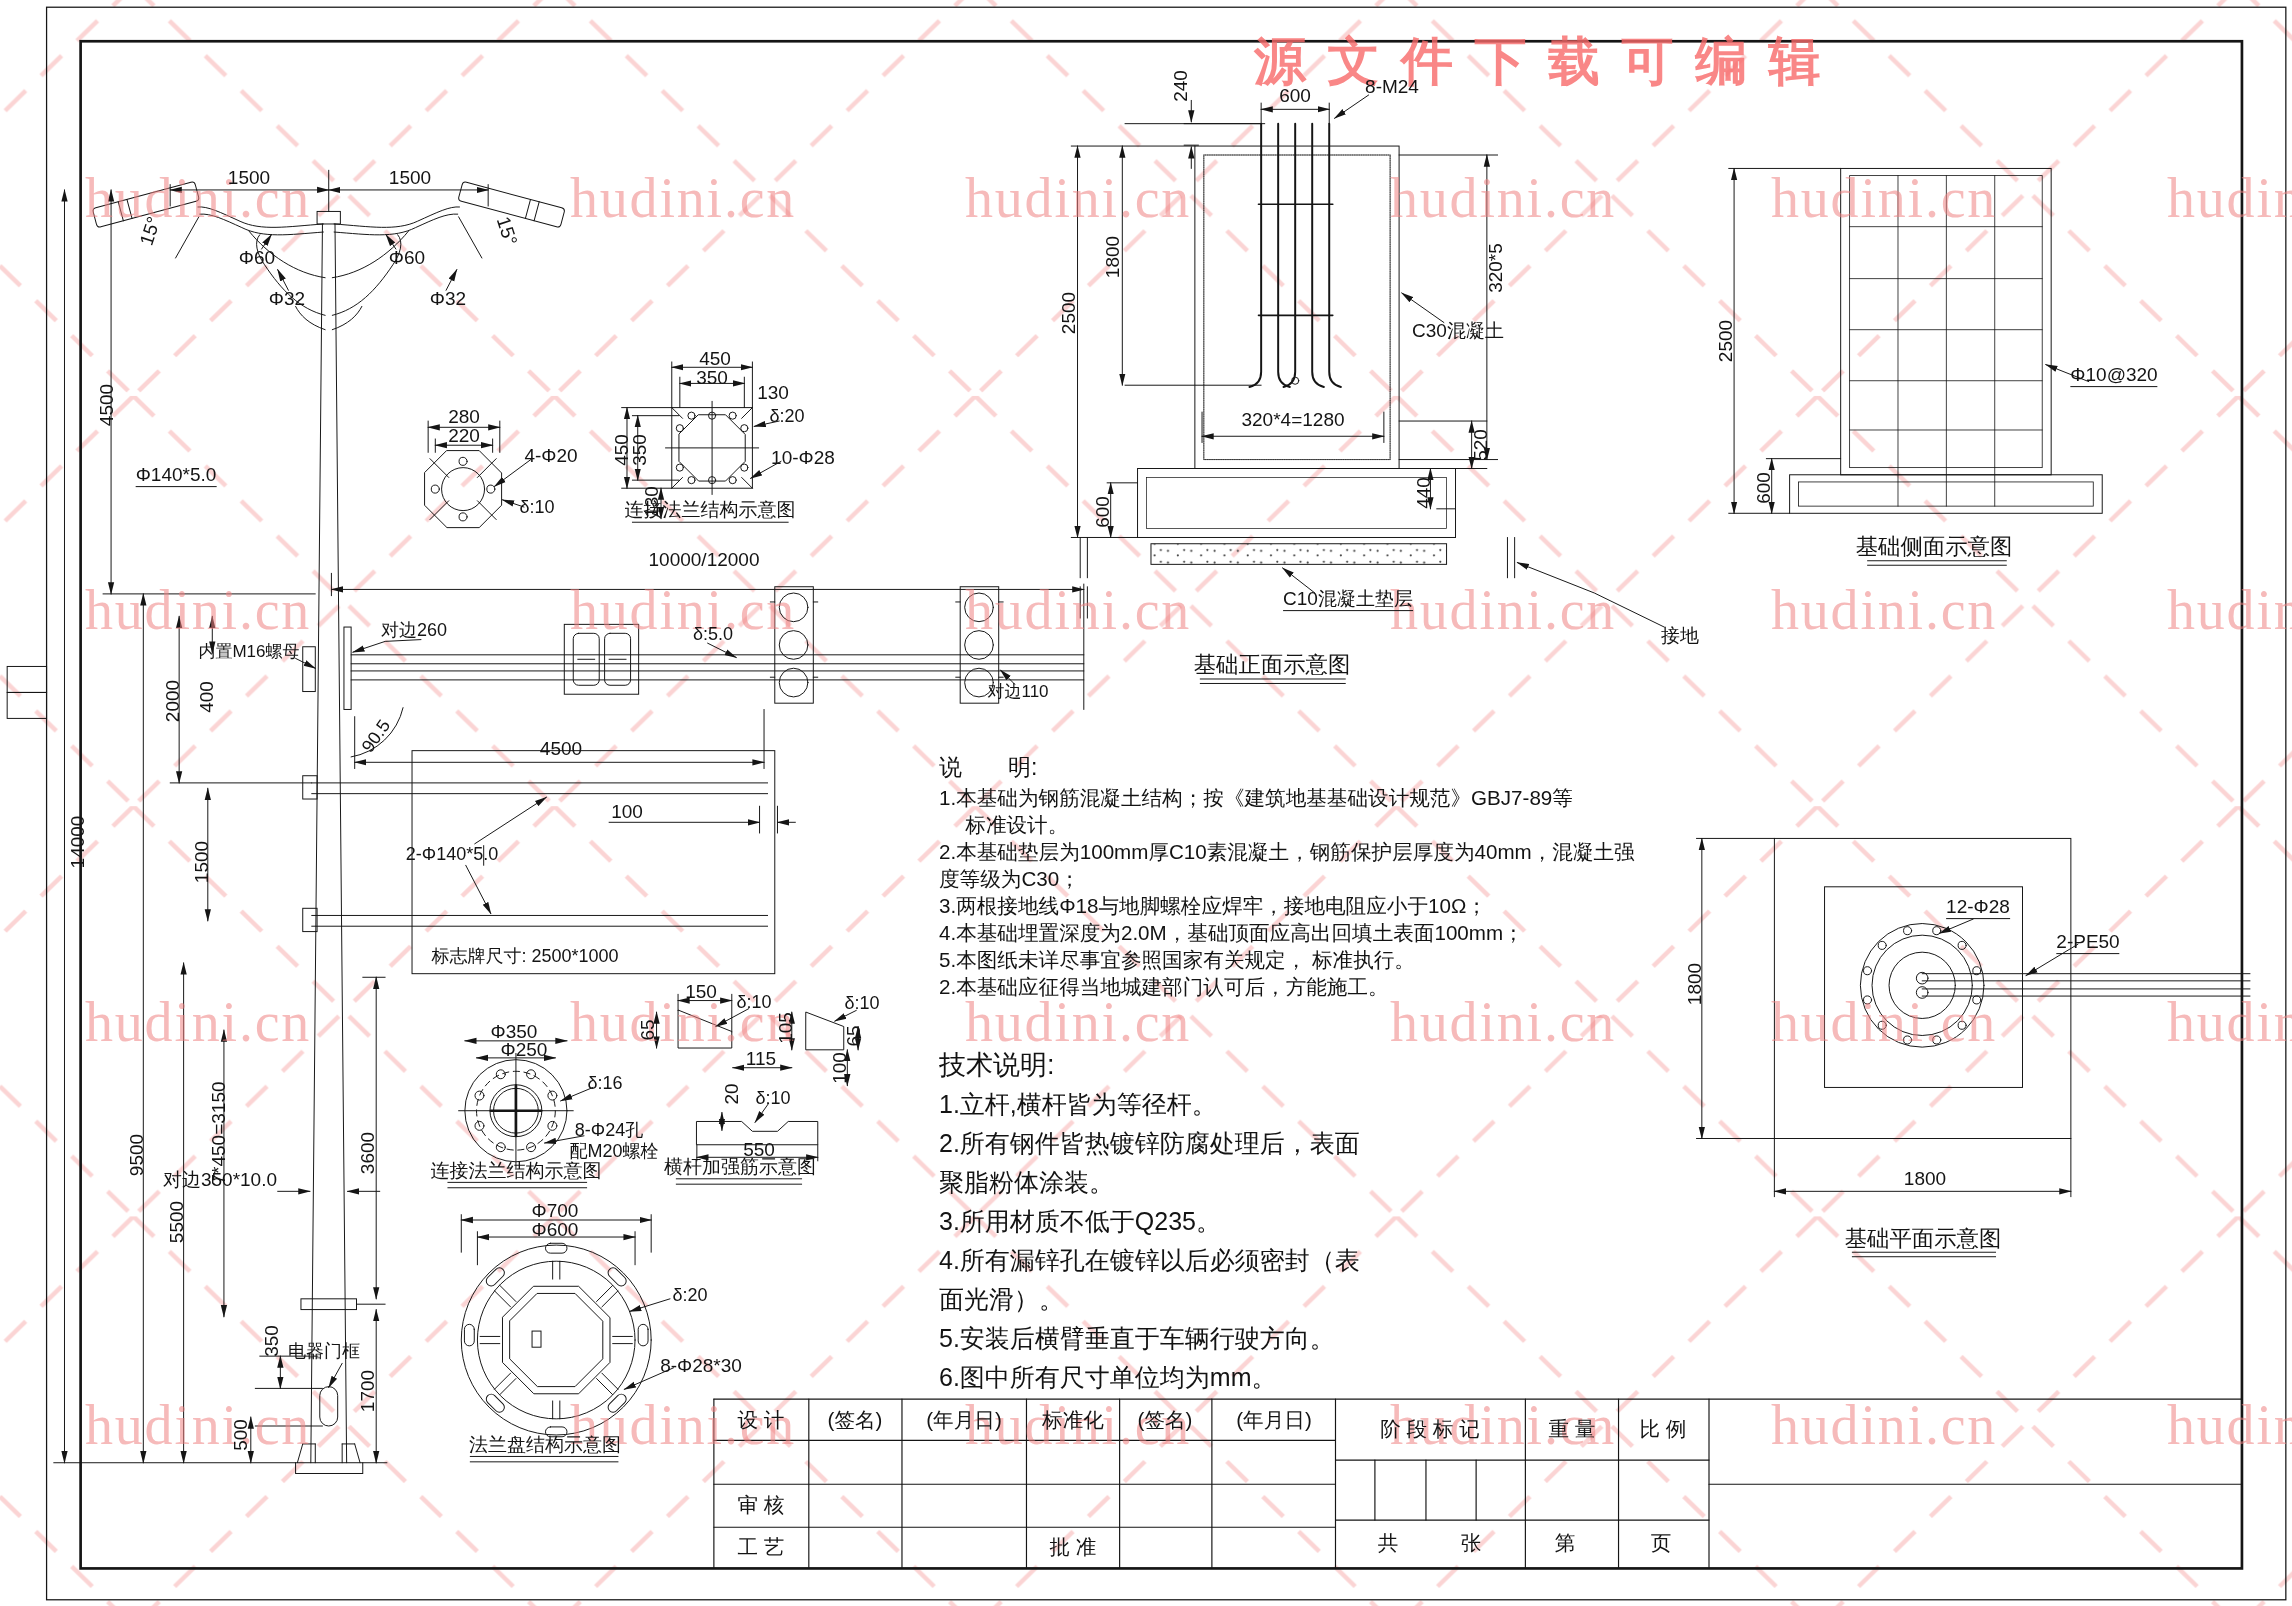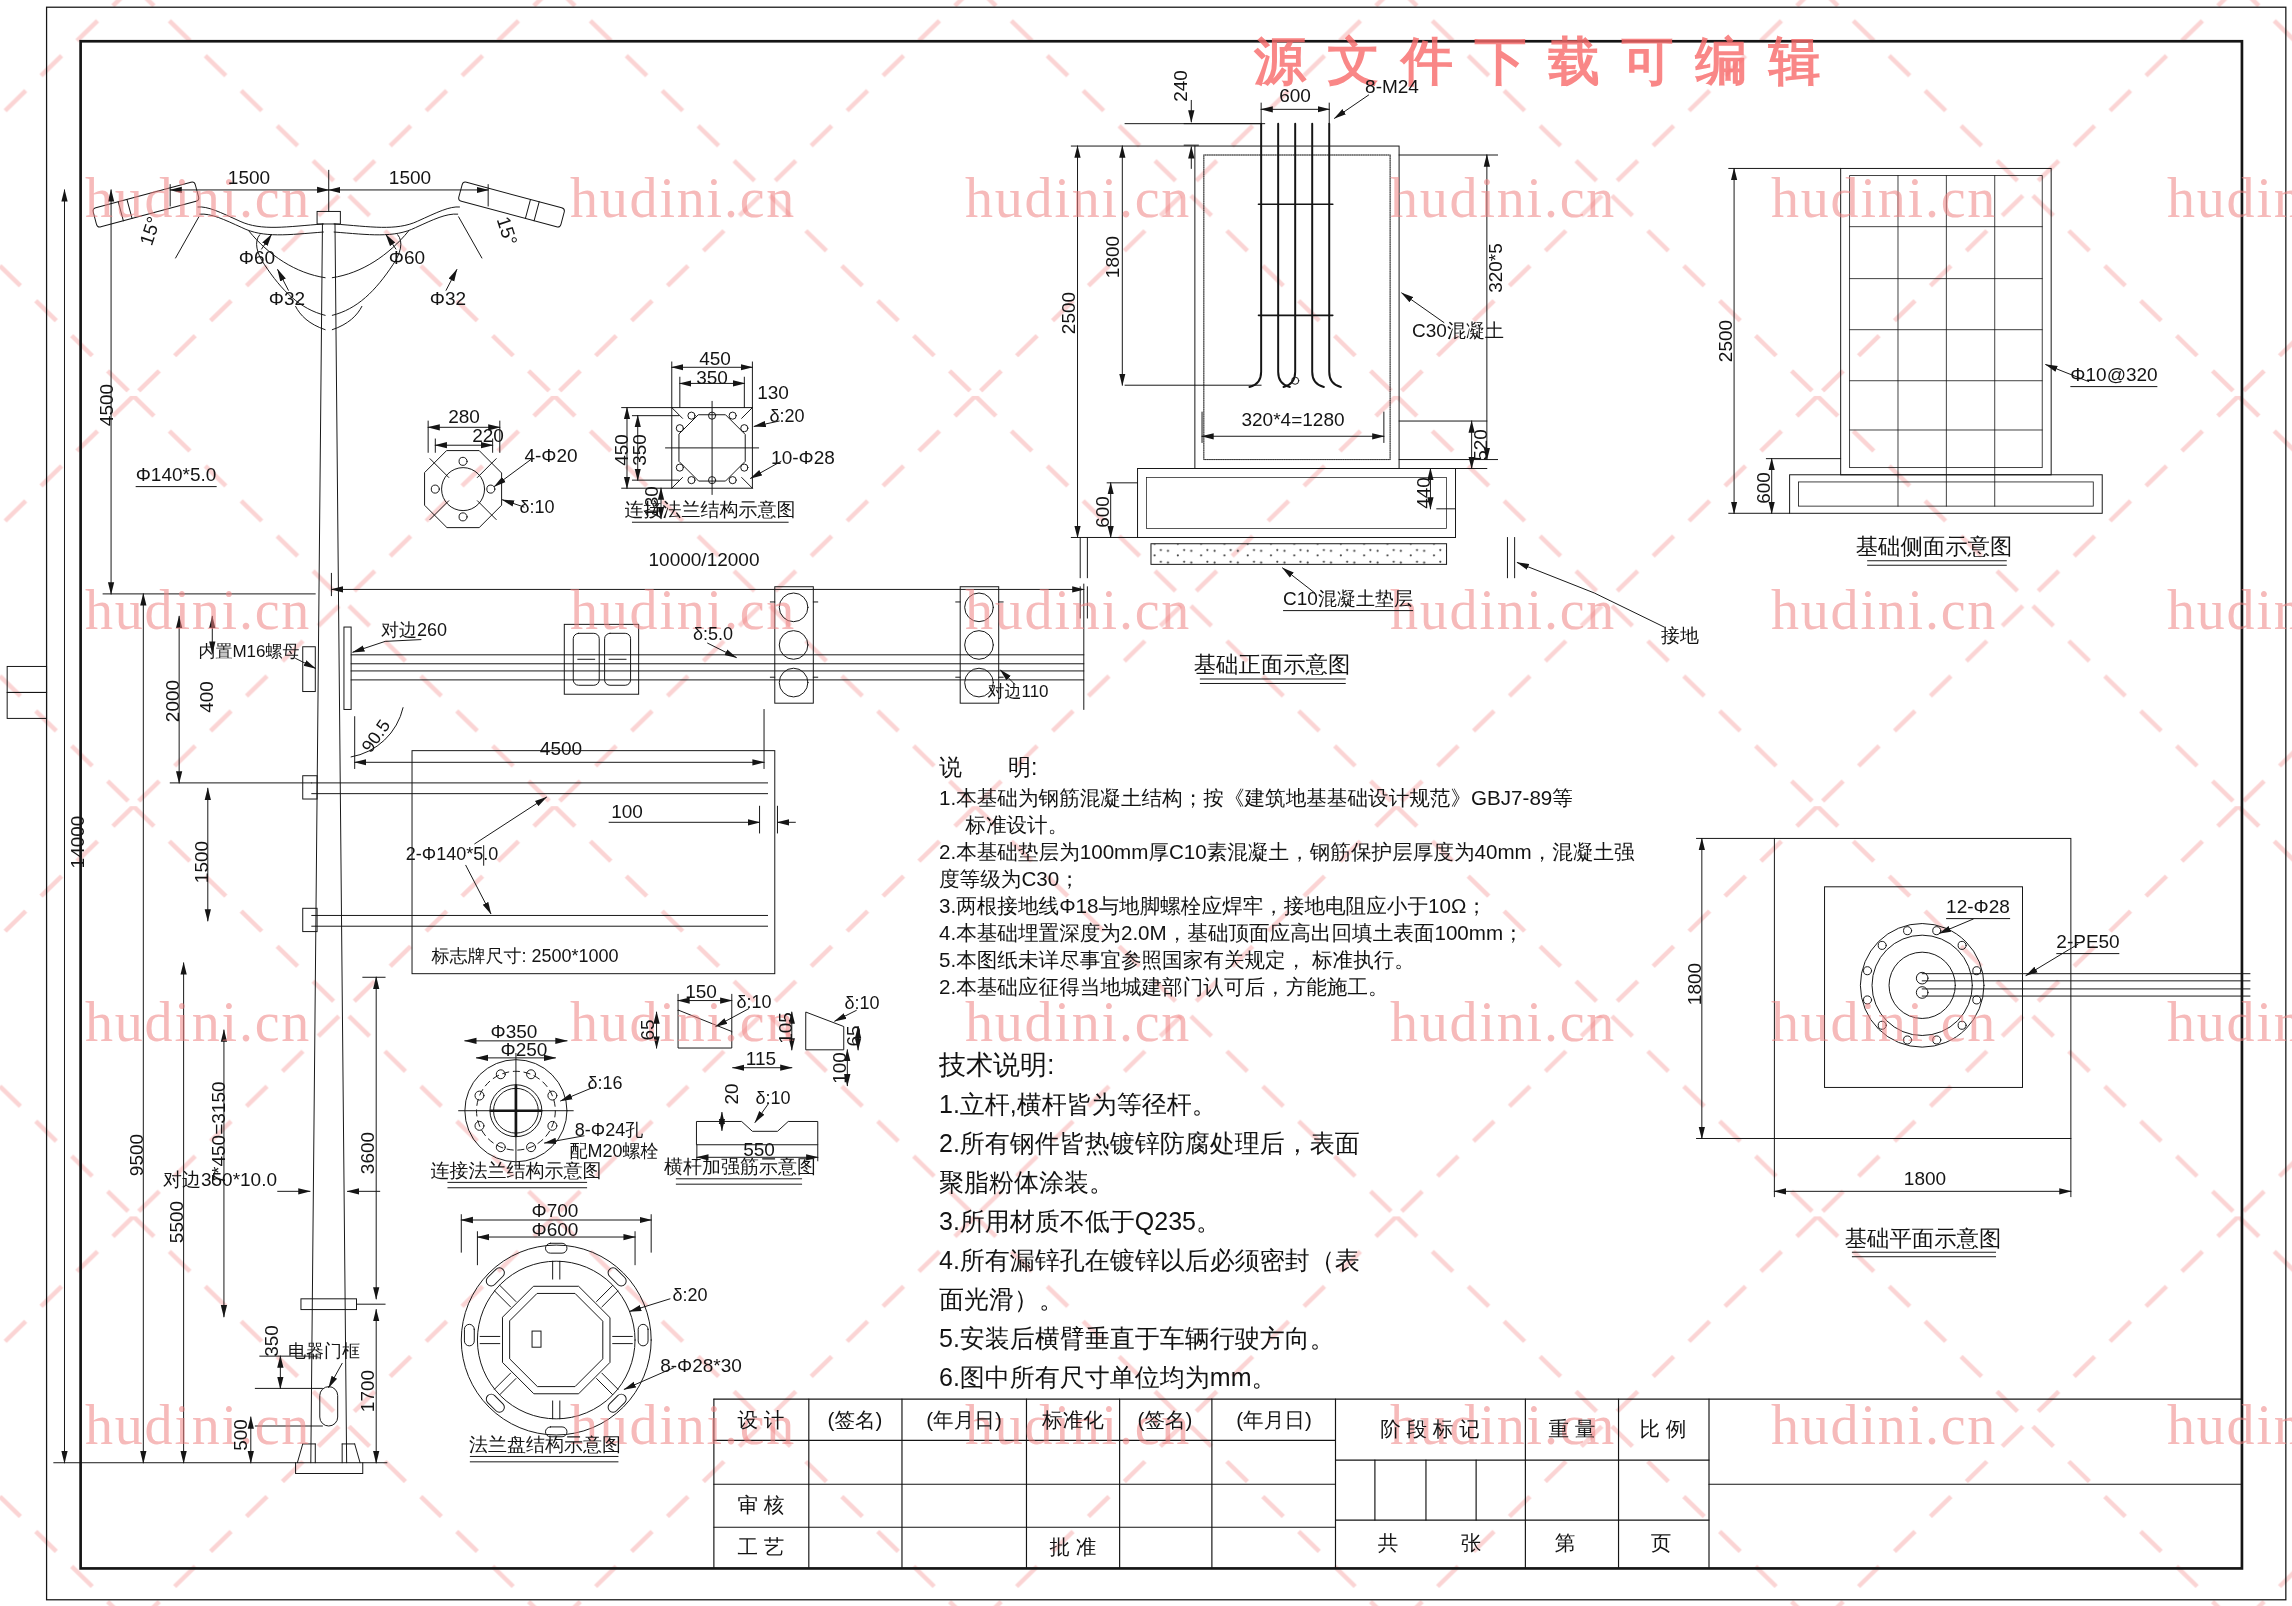--- a/index.html
+++ b/index.html
@@ -477,21 +477,21 @@
       <div class="lbl" style="font-size: 18px; left: 414px; top: 630px; transform: translate(-50%, -50%);">对边260</div>
       <div class="lbl" style="font-size: 18px; left: 713px; top: 634px; transform: translate(-50%, -50%);">δ:5.0</div>
       <div class="lbl" style="font-size: 18px; left: 376px; top: 736px; transform: translate(-50%, -50%) rotate(-55deg);">90.5</div>
       <div class="lbl" style="left: 561px; top: 748px; transform: translate(-50%, -50%);">4500</div>
       <div class="lbl" style="left: 704px; top: 559px; transform: translate(-50%, -50%);">10000/12000</div>
       <div class="lbl" style="font-size: 17px; left: 1018px; top: 691px; transform: translate(-50%, -50%);">对边110</div>
       <div class="lbl" style="font-size: 18px; left: 452px; top: 854px; transform: translate(-50%, -50%);">2-Φ140*5.0</div>
       <div class="lbl" style="left: 627px; top: 811px; transform: translate(-50%, -50%);">100</div>
       <div class="lbl" style="font-size: 18px; left: 525px; top: 956px; transform: translate(-50%, -50%);">标志牌尺寸: 2500*1000</div>
       <div class="lbl" style="left: 464px; top: 416px; transform: translate(-50%, -50%);">280</div>
-      <div class="lbl" style="left: 464px; top: 435px; transform: translate(-50%, -50%); margin-left: 24px;">220</div>
+      <div class="lbl" style="left: 464px; top: 435px; transform: translate(-50%, -50%);">220</div>
       <div class="lbl" style="left: 551px; top: 455px; transform: translate(-50%, -50%);">4-Φ20</div>
       <div class="lbl" style="font-size: 18px; left: 537px; top: 507px; transform: translate(-50%, -50%);">δ:10</div>
       <div class="lbl" style="left: 715px; top: 358px; transform: translate(-50%, -50%);">450</div>
       <div class="lbl" style="left: 712px; top: 377px; transform: translate(-50%, -50%);">350</div>
       <div class="lbl" style="left: 773px; top: 392px; transform: translate(-50%, -50%);">130</div>
       <div class="lbl" style="font-size: 18px; left: 787px; top: 416px; transform: translate(-50%, -50%);">δ:20</div>
       <div class="lbl" style="left: 803px; top: 457px; transform: translate(-50%, -50%);">10-Φ28</div>
       <div class="lbl" style="left: 621px; top: 450px; transform: translate(-50%, -50%) rotate(-90deg);">450</div>
       <div class="lbl" style="left: 639px; top: 450px; transform: translate(-50%, -50%) rotate(-90deg);">350</div>
       <div class="lbl" style="left: 651px; top: 502px; transform: translate(-50%, -50%) rotate(-90deg);">130</div>

